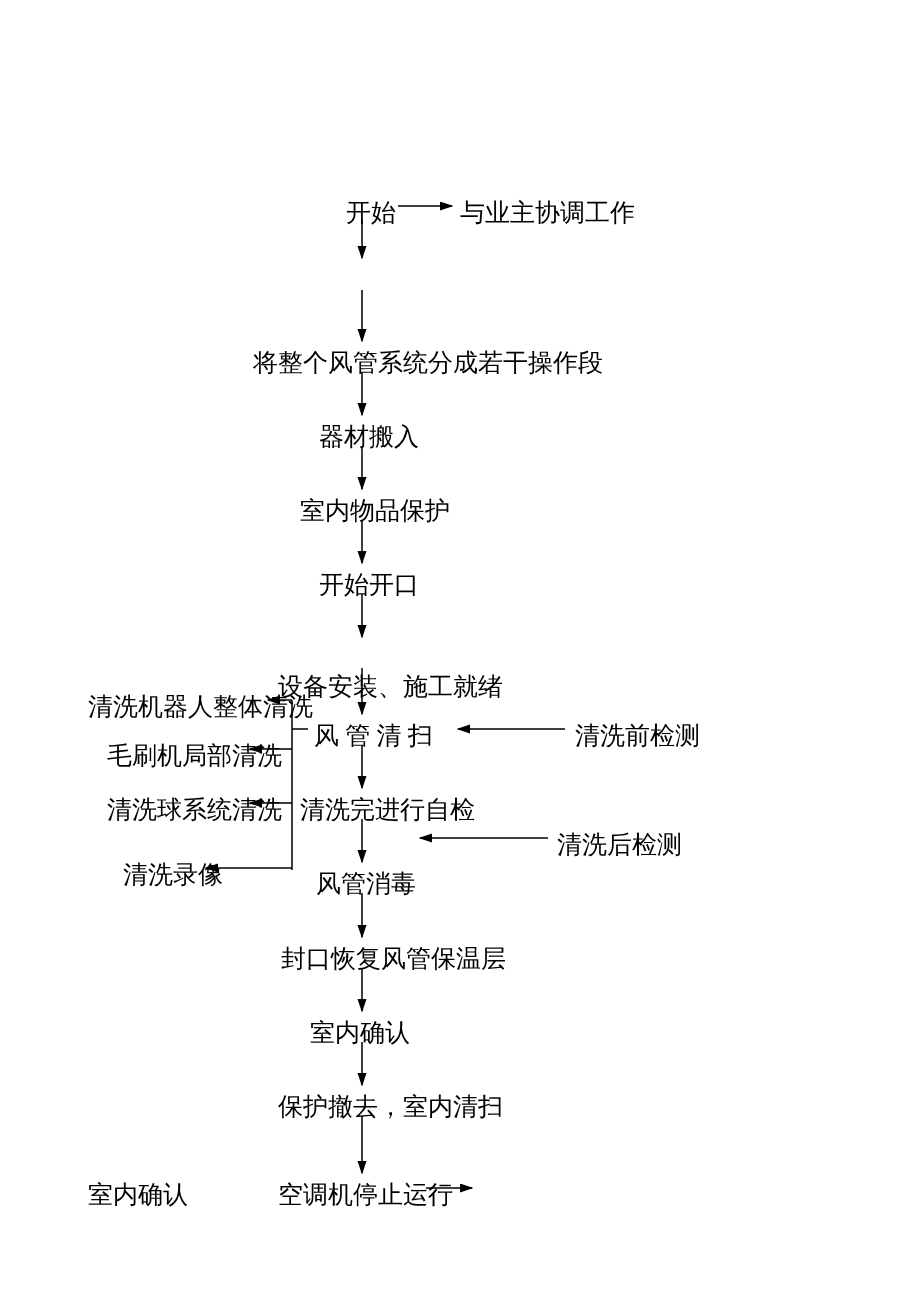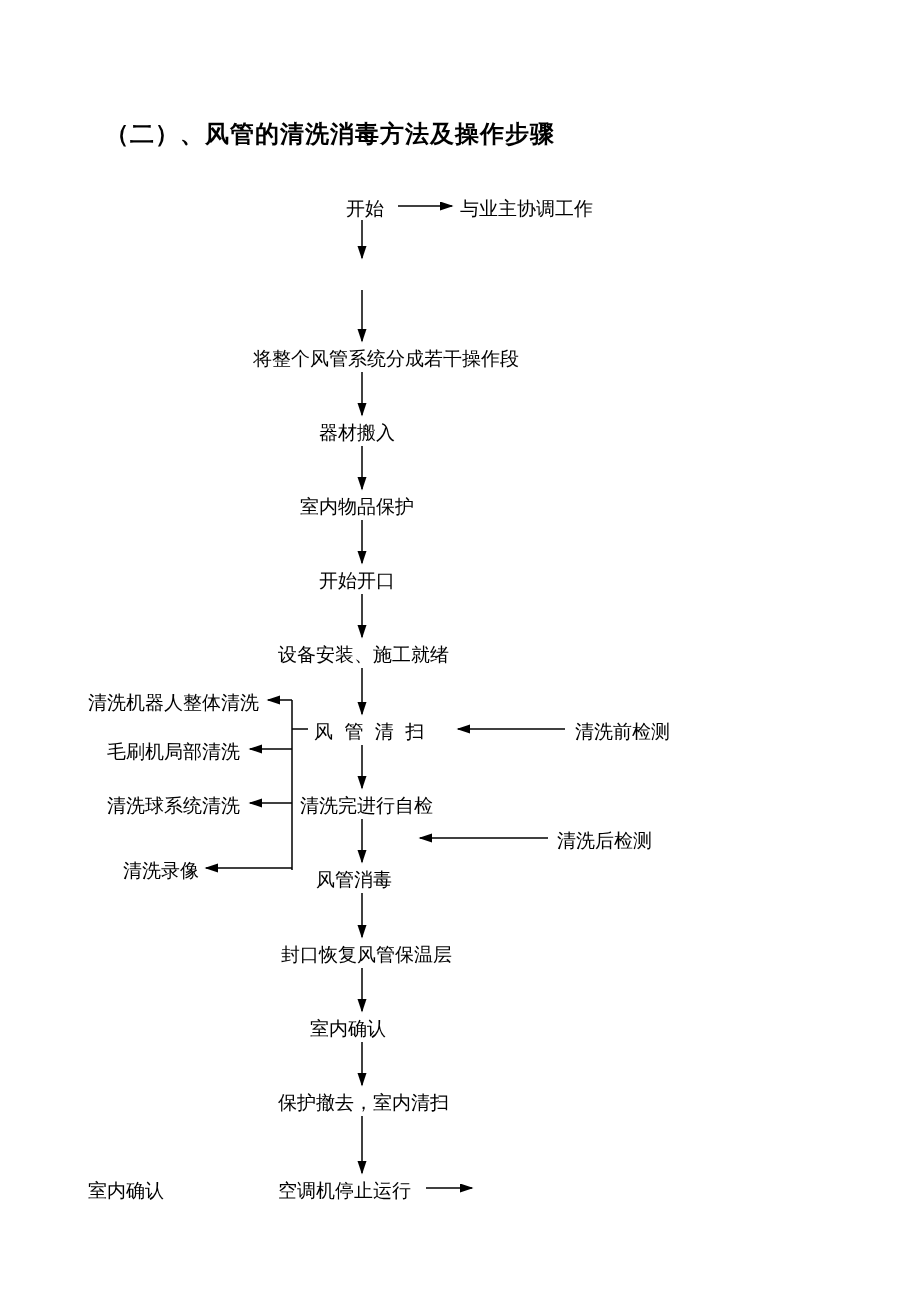--- a/index.html
+++ b/index.html
@@ -27,23 +27,22 @@
   }
   .flow-title {
     position: absolute;
     left: 335px;
     top: 172px;
     font-size: 19px;
     font-weight: bold;
   }
   .node {
     position: absolute;
-    font-size: 19px;
+    font-size: 25px;
     white-space: nowrap;
-    font-family: Liberation Mono, monospace;
   }
   svg.overlay {
     position: absolute;
     left: 0; top: 0;
     width: 920px; height: 1302px;
     pointer-events: none;
   }
   .arrow-line {
     stroke: #000;
     stroke-width: 1.5;
@@ -51,30 +50,29 @@
   }
   .arrow-head {
     fill: #000;
   }
 </style>
 </head>
 <body>
 
 <div class="page">
 
-  <div class="section-title">（二）、风管的清洗消毒方法及操作步骤</div>
 
   <div class="node" style="left:346px; top:196px;">开始</div>
   <div class="node" style="left:460px; top:196px;">与业主协调工作</div>
 
   <div class="node" style="left:240px; top:346px;margin-left:13px;">将整个风管系统分成若干操作段</div>
   <div class="node" style="left:319px; top:420px;">器材搬入</div>
   <div class="node" style="left:300px; top:494px;">室内物品保护</div>
   <div class="node" style="left:319px; top:568px;">开始开口</div>
-  <div class="node" style="left:278px; top:642px;">设备安装、施工就绪</div>
+  <div class="node" style="left:278px; top:670px;">设备安装、施工就绪</div>
   <div class="node" style="left:314px; top:719px;">风  管 清  扫</div>
   <div class="node" style="left:300px; top:793px;">清洗完进行自检</div>
   <div class="node" style="left:316px; top:867px;">风管消毒</div>
   <div class="node" style="left:281px; top:942px;">封口恢复风管保温层</div>
   <div class="node" style="left:310px; top:1016px;">室内确认</div>
   <div class="node" style="left:278px; top:1090px;">保护撤去，室内清扫</div>
   <div class="node" style="left:278px; top:1178px;">空调机停止运行</div>
 
   <div class="node" style="left:88px; top:690px;">清洗机器人整体清洗</div>
   <div class="node" style="left:107px; top:739px;">毛刷机局部清洗</div>

